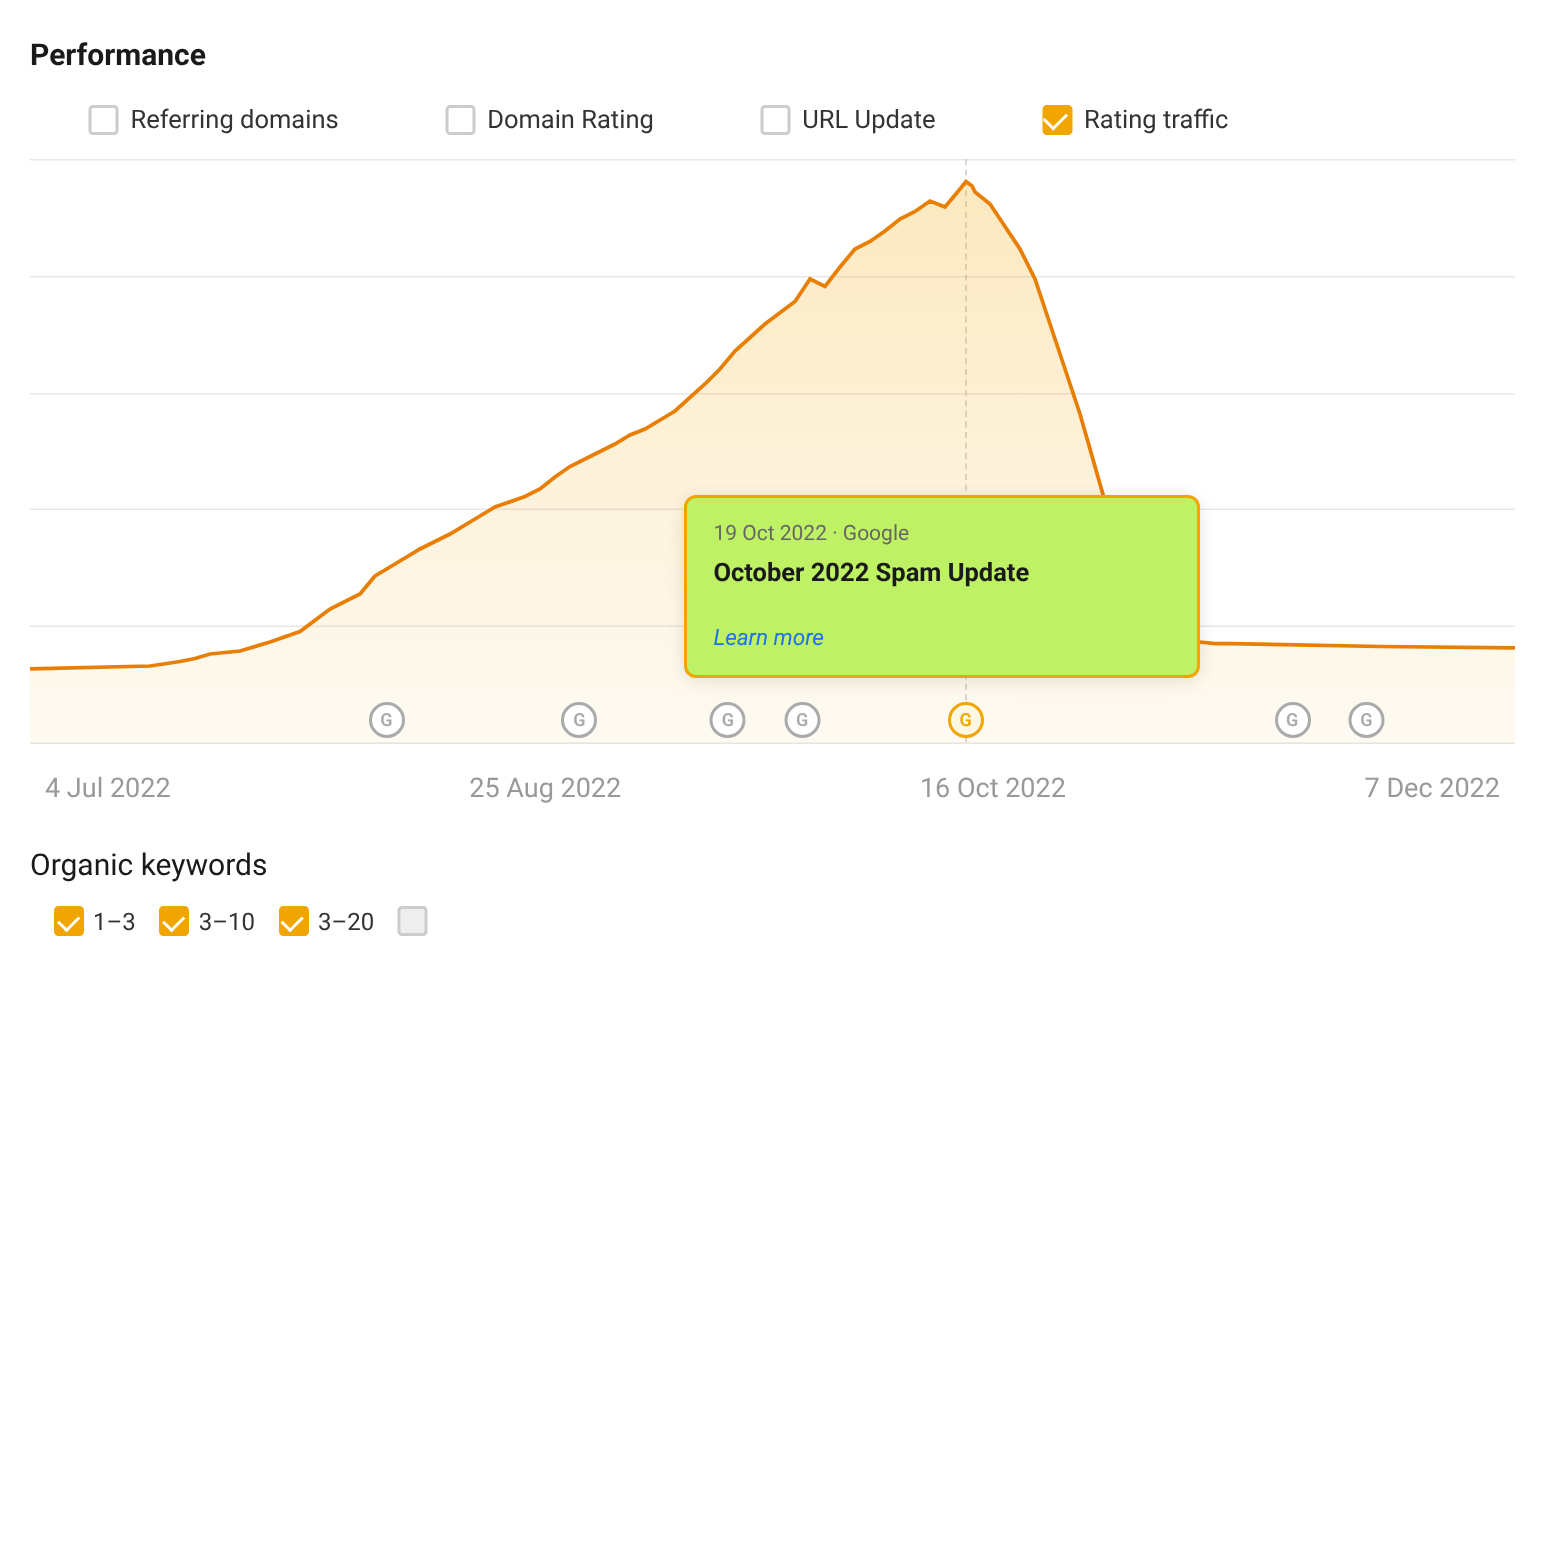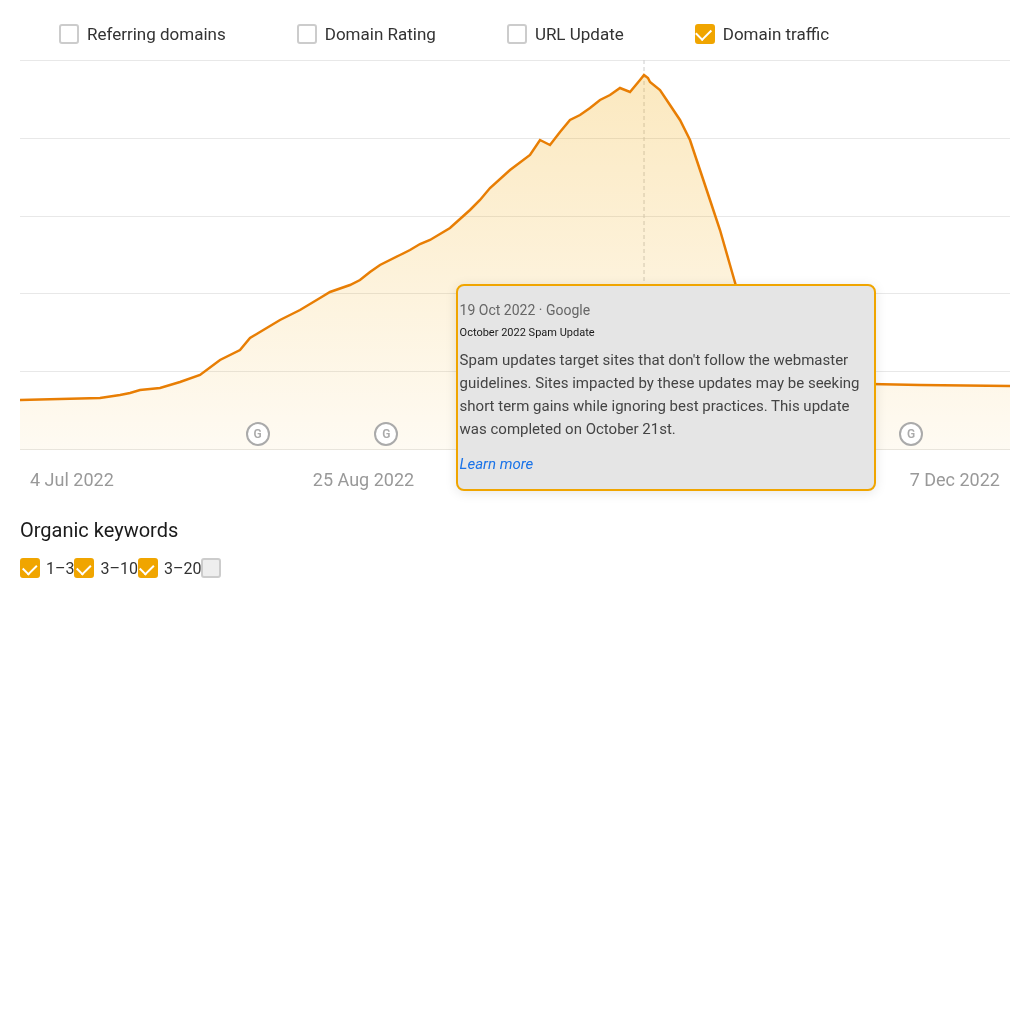--- a/index.html
+++ b/index.html
@@ -115,38 +115,38 @@
       font-weight: 600;
       color: #aaa;
     }
     .g-marker-circle.active {
       border-color: #f0a500;
       color: #f0a500;
       background: #fff8e1;
     }
     .tooltip-box {
       position: absolute;
-      background: #e5e5e5;
+      background: #bef264;
       border: 2px solid #f0a500;
       border-radius: 8px;
-      padding: 16px 2px;
-      width: 420px;
+      padding: 16px 18px;
+      width: 344px;
       z-index: 10;
       box-shadow: 0 2px 12px rgba(0,0,0,0.1);
     }
     .tooltip-date {
       font-size: 14px;
       color: #666;
       margin-bottom: 8px;
     }
     .tooltip-title {
-      font-size: 11px;
-      font-weight: 400;
+      font-size: 17px;
+      font-weight: 700;
       color: #1a1a1a;
-      margin-bottom: 10px;
+      margin-bottom: 23px;
     }
     .tooltip-body {
       font-size: 15px;
       color: #444;
       line-height: 1.55;
       margin-bottom: 12px;
     }
     .tooltip-link {
       font-size: 15px;
       color: #1a73e8;
@@ -161,20 +161,22 @@
     }
     .keywords-title {
       font-size: 20px;
       font-weight: 400;
       color: #1a1a1a;
       margin-bottom: 16px;
     }
     .keywords-filters {
       display: flex;
       align-items: center;
+      gap: 16px;
+      margin-left: 16px;
     }
     .kw-checkbox-item {
       display: flex;
       align-items: center;
       gap: 6px;
       cursor: pointer;
     }
     .kw-checkbox-box {
       width: 20px;
       height: 20px;
@@ -209,37 +211,38 @@
     .kw-label {
       font-size: 16px;
       color: #333;
     }
   </style>
 </head>
 <body>
 
 <div class="page-wrapper">
 
+  <div class="section-title">Performance</div>
 
   <div class="checkboxes-row">
     <div class="checkbox-item">
       <div class="checkbox-box"></div>
       <span class="checkbox-label">Referring domains</span>
     </div>
     <div class="checkbox-item">
       <div class="checkbox-box"></div>
       <span class="checkbox-label">Domain Rating</span>
     </div>
     <div class="checkbox-item">
       <div class="checkbox-box"></div>
       <span class="checkbox-label">URL Update</span>
     </div>
     <div class="checkbox-item">
       <div class="checkbox-box checked"></div>
-      <span class="checkbox-label">Domain traffic</span>
+      <span class="checkbox-label">Rating traffic</span>
     </div>
   </div>
 
   <div class="chart-area">
 
     <div class="chart-grid">
       <div class="grid-line"></div>
       <div class="grid-line"></div>
       <div class="grid-line"></div>
       <div class="grid-line"></div>
@@ -327,21 +330,20 @@
     <div class="x-axis-labels">
       <span class="x-label">4 Jul 2022</span>
       <span class="x-label">25 Aug 2022</span>
       <span class="x-label">16 Oct 2022</span>
       <span class="x-label">7 Dec 2022</span>
     </div>
 
     <div class="tooltip-box" style="left: 44%; top: 52%;">
       <div class="tooltip-date">19 Oct 2022 · Google</div>
       <div class="tooltip-title">October 2022 Spam Update</div>
-      <div class="tooltip-body">Spam updates target sites that don't follow the webmaster guidelines. Sites impacted by these updates may be seeking short term gains while ignoring best practices. This update was completed on October 21st.</div>
       <a class="tooltip-link" href="#">Learn more</a>
     </div>
 
   </div>
 
   <div class="bottom-section">
     <div class="keywords-title">Organic keywords</div>
     <div class="keywords-filters">
       <div class="kw-checkbox-item">
         <div class="kw-checkbox-box"></div>

